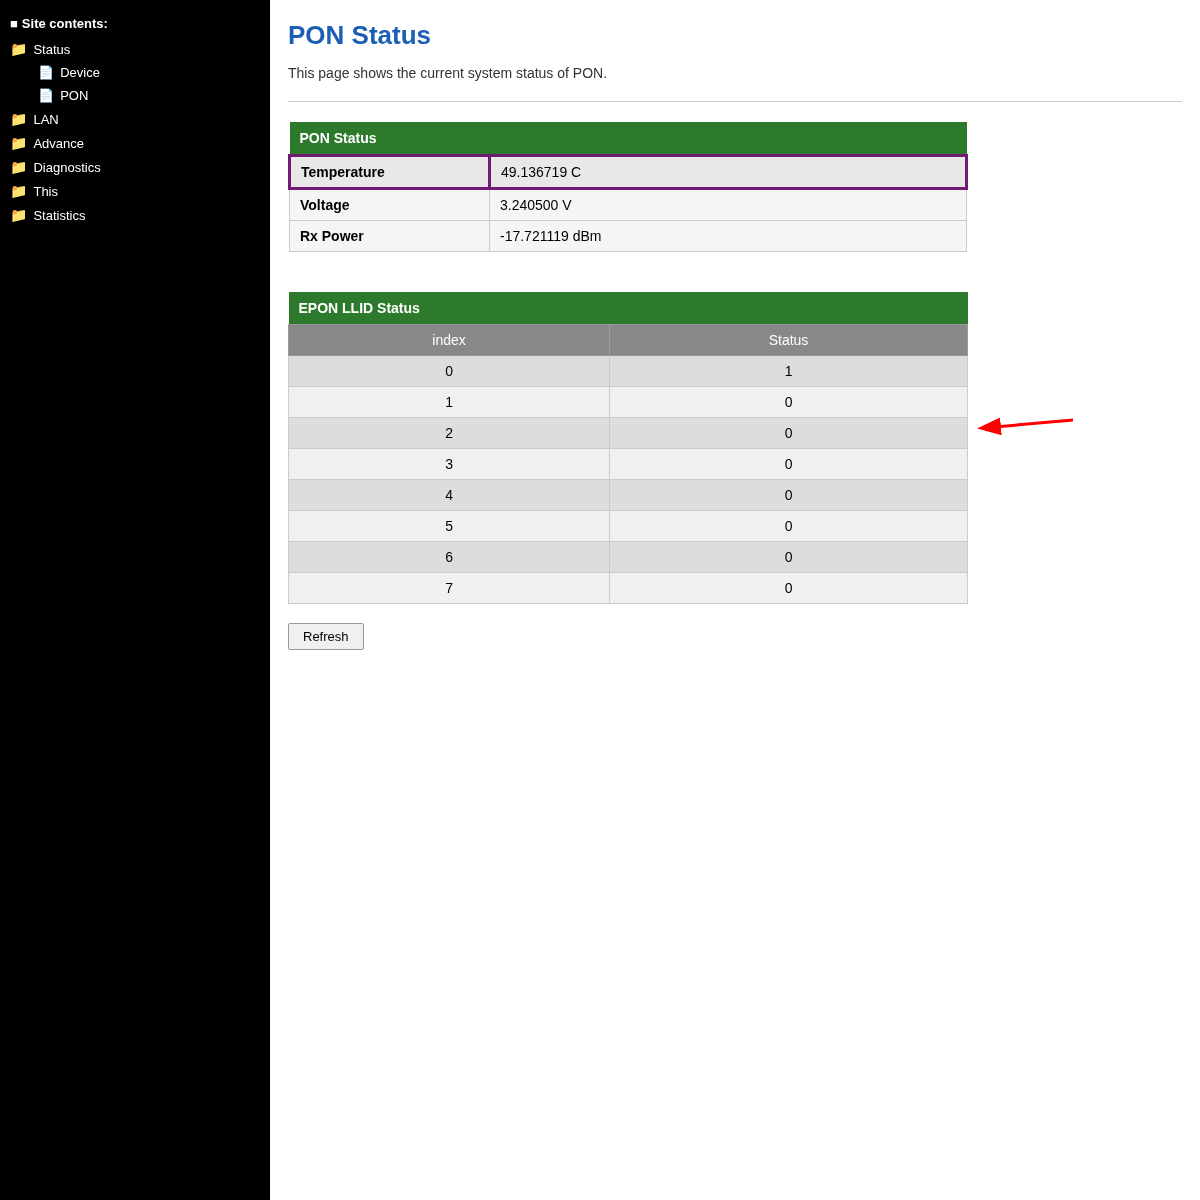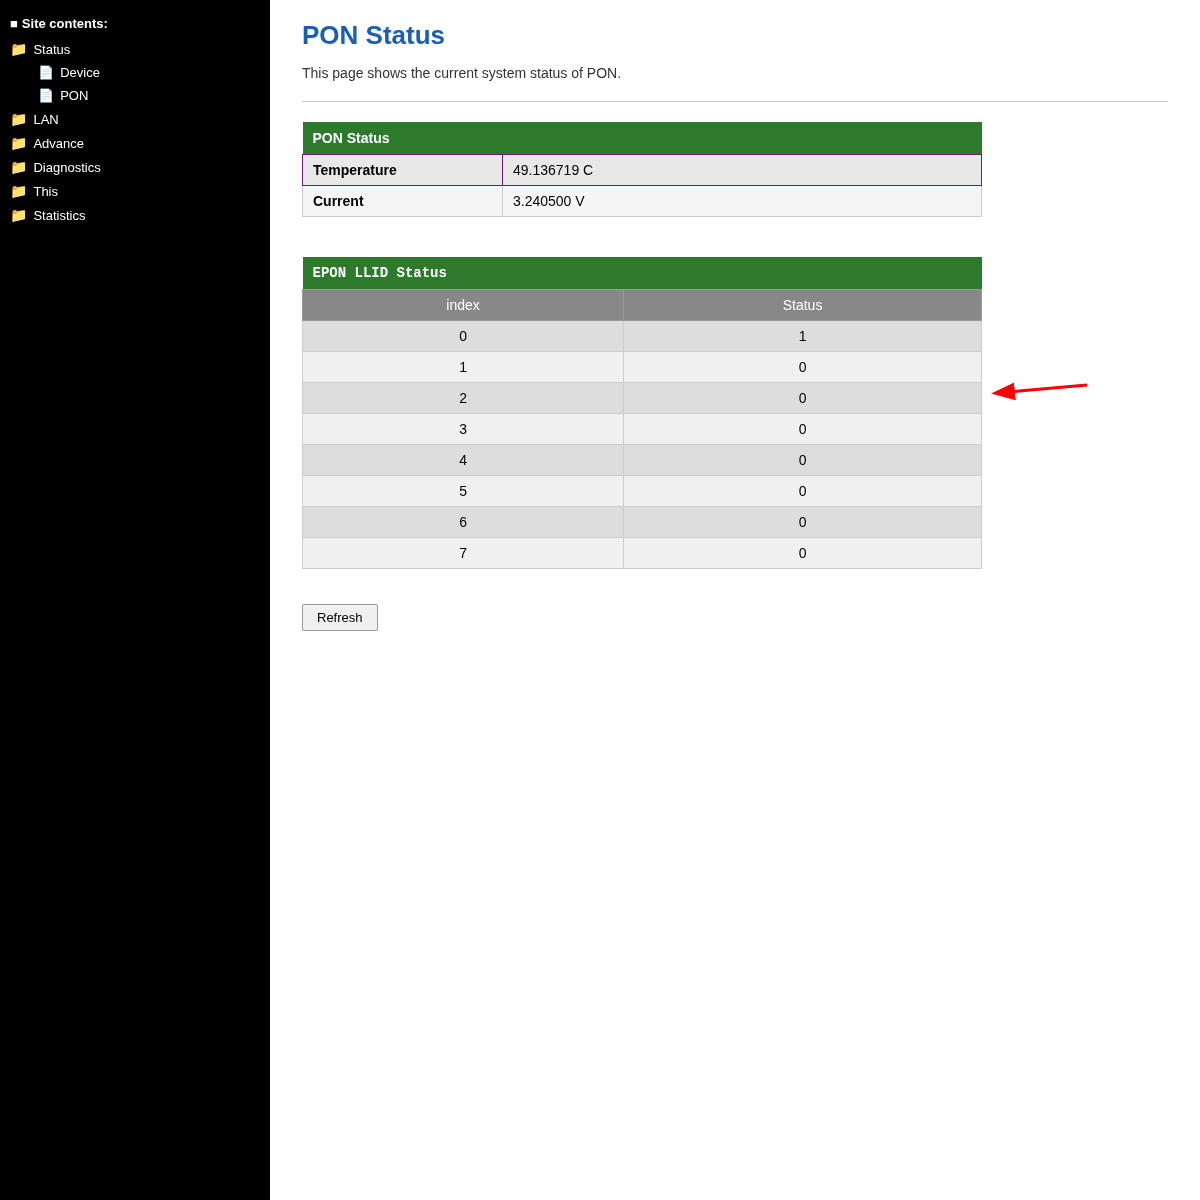--- a/index.html
+++ b/index.html
@@ -40,21 +40,21 @@
     }
     .sidebar-item.level2 { padding-left: 38px; }
 
     
     .icon-folder { color: #e8c84a; font-size: 14px; }
     .icon-doc { color: #d4c89a; font-size: 13px; }
 
     
     #main {
       flex: 1;
-      padding: 20px 32px;
+      padding: 20px 18px;
       background: #fff;
     }
 
     .page-title {
       color: #1a5fb4;
       font-size: 26px;
       font-weight: bold;
       margin-bottom: 14px;
     }
 
@@ -79,21 +79,21 @@
     .status-table .table-header {
       background: #2d7a2d;
       color: #fff;
       font-weight: bold;
       padding: 8px 10px;
       font-size: 14px;
     }
     .status-table tr.row-light td {
       background: #e8e8e8;
       padding: 7px 10px;
-      border: 1px solid #701a75;
+      border: 3px solid #701a75;
     }
     .status-table tr.row-white td {
       background: #f5f5f5;
       padding: 7px 10px;
       border: 1px solid #ccc;
     }
     .status-table td.label {
       font-weight: bold;
       width: 200px;
     }
@@ -104,21 +104,20 @@
       border-collapse: collapse;
       margin-bottom: 16px;
       position: relative;
     }
     .llid-table .table-header {
       background: #2d7a2d;
       color: #fff;
       font-weight: bold;
       padding: 8px 10px;
       font-size: 14px;
-      font-family: Liberation Mono, monospace;
     }
     .llid-table .col-header {
       background: #888;
       color: #fff;
       text-align: center;
       padding: 7px 10px;
       border: 1px solid #999;
       font-size: 14px;
       margin-left: 25px;
     }
@@ -131,21 +130,20 @@
     .llid-table tr.row-light td { background: #ddd; }
     .llid-table tr.row-white td { background: #f0f0f0; }
 
     .refresh-btn {
       padding: 5px 14px;
       font-size: 13px;
       background: #f0f0f0;
       border: 1px solid #999;
       cursor: pointer;
       border-radius: 2px;
-      margin-top: 16px;
     }
 
     
     .arrow-container {
       position: relative;
     }
     .red-arrow {
       position: absolute;
       right: -60px;
       top: 50%;
@@ -214,22 +212,26 @@
       <tr>
         <td colspan="2" class="table-header">PON Status</td>
       </tr>
     </thead>
     <tbody id="pon-status-body">
     <tr class="row-light">
           <td class="label">Temperature</td>
                     <td>49.136719 C</td>
         </tr>
         <tr class="row-white">
-          <td class="label">Current</td>
+          <td class="label">Voltage</td>
                     <td>3.240500 V</td>
+        </tr>
+        <tr class="row-white">
+          <td class="label">Rx Power</td>
+                    <td>-17.721119 dBm</td>
         </tr>
       </tbody>
   </table>
 
   
   <div class="arrow-container" style="position:relative; display:inline-block;">
     <table class="llid-table">
       <thead>
         <tr>
           <td colspan="2" class="table-header">EPON LLID Status</td>

